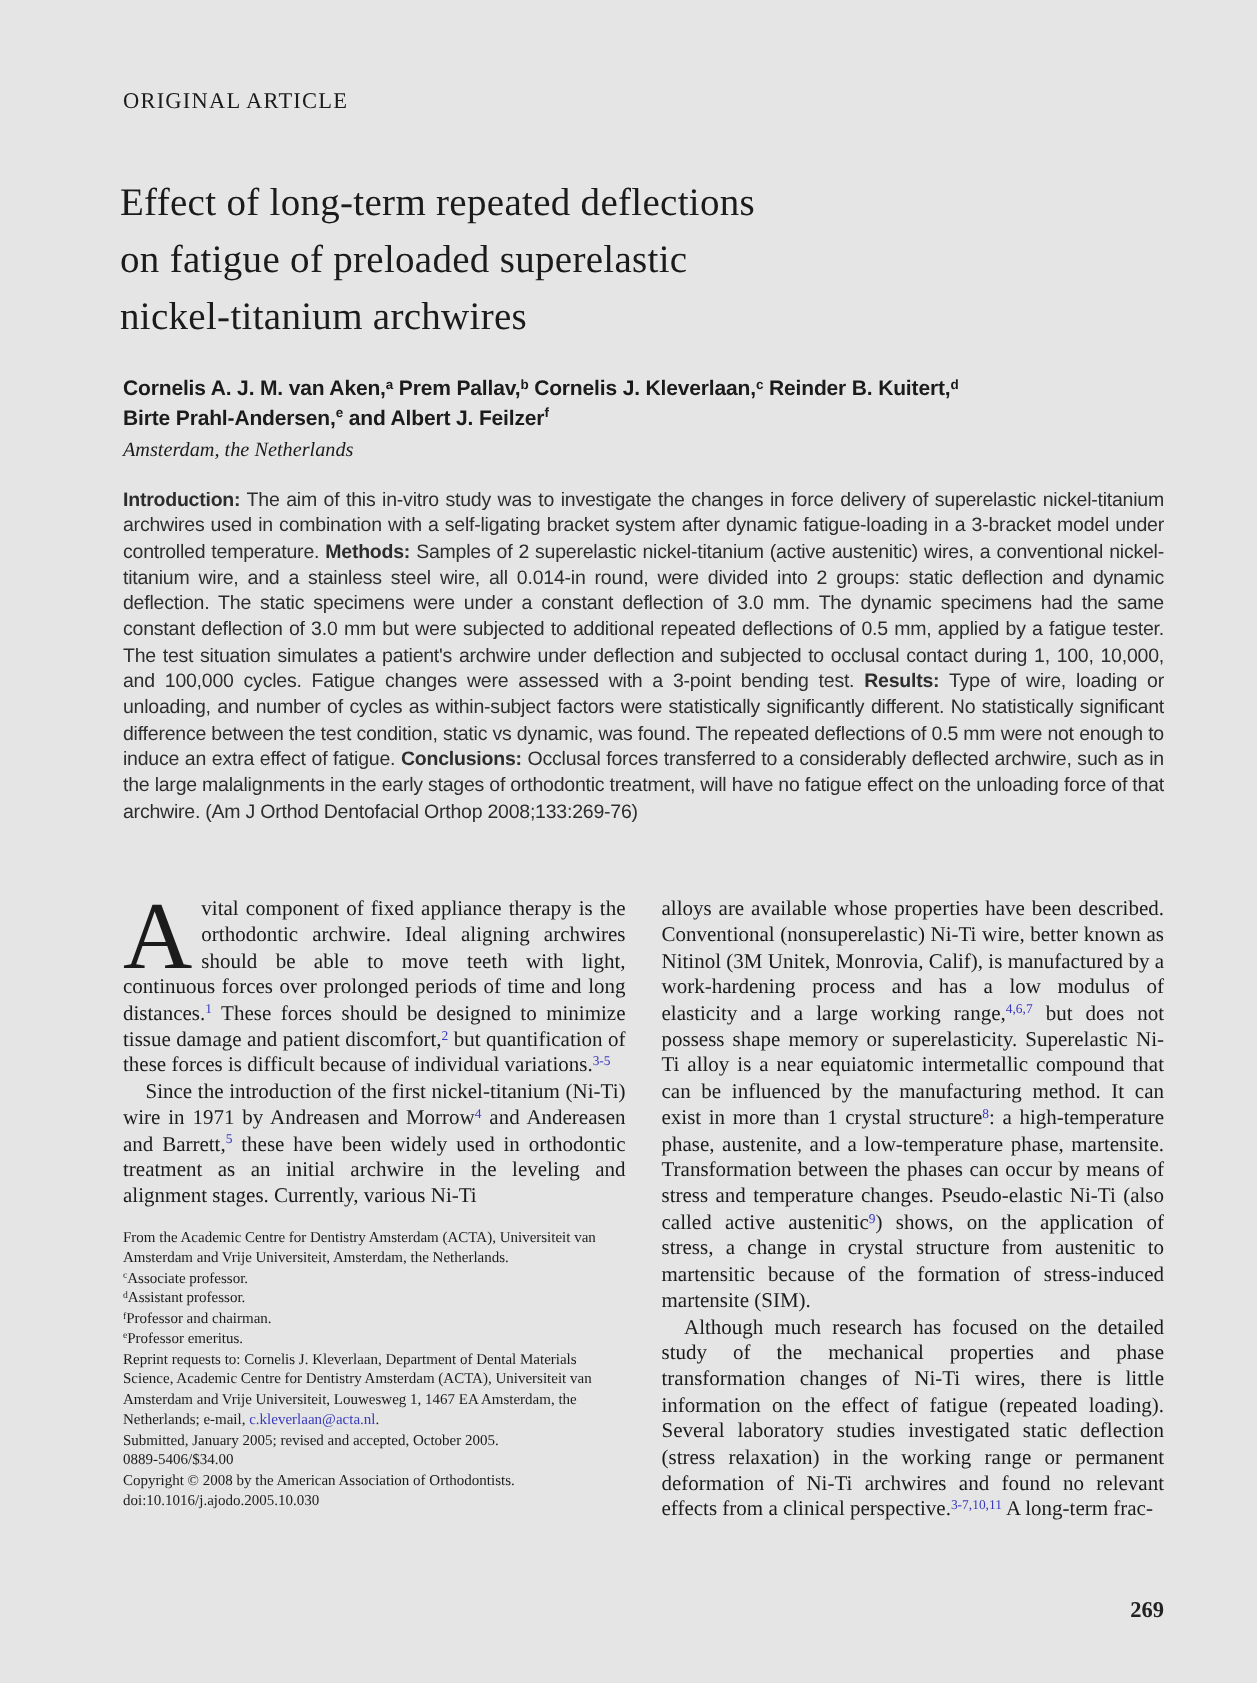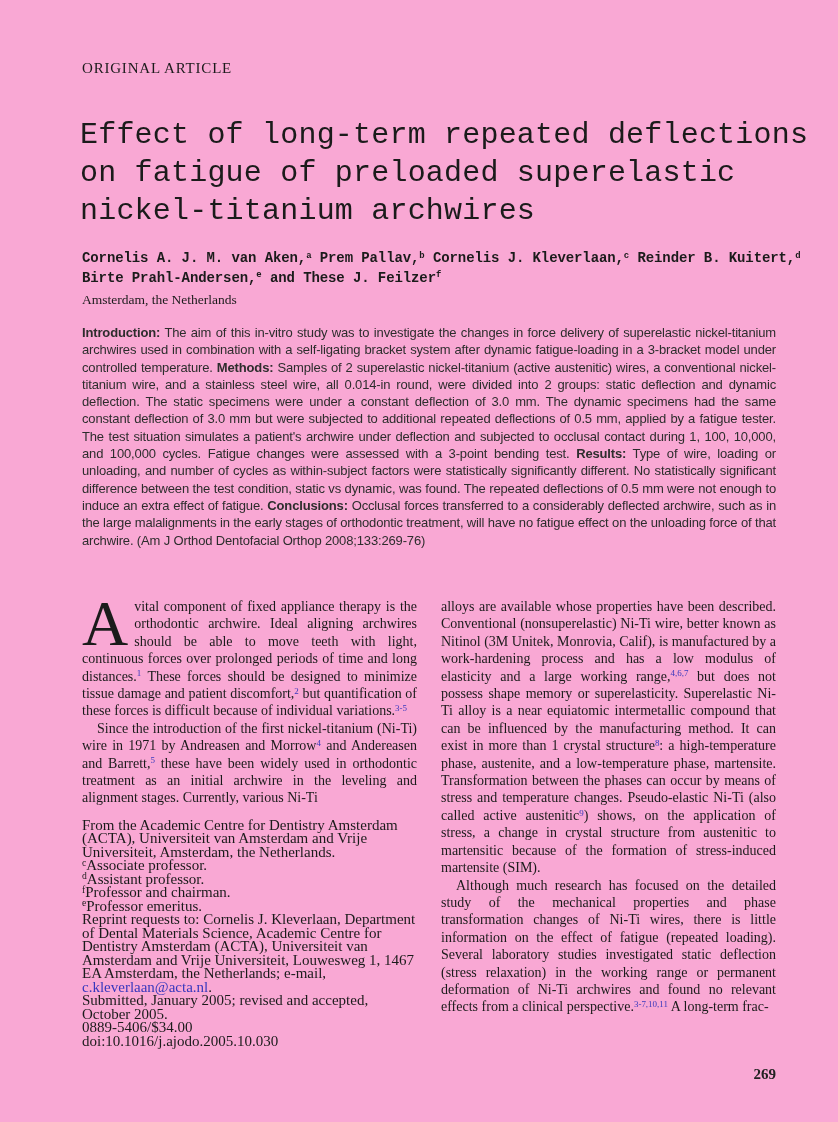--- a/index.html
+++ b/index.html
@@ -1,55 +1,55 @@
 <!DOCTYPE html>
 <html><head>
 <meta charset="utf-8">
 <style>
   html, body { margin: 0; padding: 0; background: #ffffff; }
   .page {
     position: relative;
     width: 838px;
     height: 1122px;
-    background: #f9a8d4;
+    background: #e5e5e5;
     font-family: "Liberation Serif", serif;
     color: #1b1b1b;
     overflow: hidden;
   }
   .kicker {
     position: absolute;
     left: 82px;
     top: 60px;
     font-size: 15px;
     letter-spacing: 0.8px;
   }
   .title {
     position: absolute;
     left: 80px;
     top: 116px;
-    font-size: 30px;
+    font-size: 26px;
     line-height: 38px;
     font-weight: 400;
     letter-spacing: 0.2px;
-    font-family: Liberation Mono, monospace;
   }
   .authors {
     position: absolute;
     left: 82px;
     top: 249px;
-    font-family: Liberation Mono, monospace;
+    font-family: Liberation Sans, sans-serif;
     font-weight: bold;
     font-size: 14px;
     line-height: 19.5px;
     letter-spacing: -0.1px;
   }
   .location {
     position: absolute;
     left: 82px;
     top: 292px;
+    font-style: italic;
     font-size: 13.5px;
   }
   .abstract {
     position: absolute;
     left: 82px;
     top: 324px;
     width: 694px;
     font-family: "Liberation Sans", sans-serif;
     font-size: 13px;
     line-height: 17.3px;
@@ -75,21 +75,21 @@
   .col p.indent { text-indent: 15px; }
   .dropcap {
     float: left;
     font-size: 64px;
     line-height: 50px;
     padding: 1px 6px 0 0;
     font-weight: 400;
   }
   .footnotes {
     margin-top: 12px;
-    font-size: 15px;
+    font-size: 10px;
     line-height: 13.5px;
     text-align: left;
   }
   .pageno {
     position: absolute;
     right: 62px;
     top: 1066px;
     font-family: Liberation Serif, serif;
     font-weight: bold;
     font-size: 15px;
@@ -112,21 +112,21 @@
   <div class="kicker">ORIGINAL ARTICLE</div>
 
   <div class="title">
     <div>Effect of long-term repeated deflections</div>
     <div>on fatigue of preloaded superelastic</div>
     <div>nickel-titanium archwires</div>
   </div>
 
   <div class="authors">
     <div><span>Cornelis A. J. M. van Aken,</span><span class="rt-sup">a</span><span> Prem Pallav,</span><span class="rt-sup">b</span><span> Cornelis J. Kleverlaan,</span><span class="rt-sup">c</span><span> Reinder B. Kuitert,</span><span class="rt-sup">d</span></div>
-    <div><span>Birte Prahl-Andersen,</span><span class="rt-sup">e</span><span> and These J. Feilzer</span><span class="rt-sup">f</span></div>
+    <div><span>Birte Prahl-Andersen,</span><span class="rt-sup">e</span><span> and Albert J. Feilzer</span><span class="rt-sup">f</span></div>
   </div>
 
   <div class="location">Amsterdam, the Netherlands</div>
 
   <div class="abstract"><span class="rt-b">Introduction:</span><span> The aim of this in-vitro study was to investigate the changes in force delivery of superelastic nickel-titanium archwires used in combination with a self-ligating bracket system after dynamic fatigue-loading in a 3-bracket model under controlled temperature. </span><span class="rt-b">Methods:</span><span> Samples of 2 superelastic nickel-titanium (active austenitic) wires, a conventional nickel-titanium wire, and a stainless steel wire, all 0.014-in round, were divided into 2 groups: static deflection and dynamic deflection. The static specimens were under a constant deflection of 3.0 mm. The dynamic specimens had the same constant deflection of 3.0 mm but were subjected to additional repeated deflections of 0.5 mm, applied by a fatigue tester. The test situation simulates a patient's archwire under deflection and subjected to occlusal contact during 1, 100, 10,000, and 100,000 cycles. Fatigue changes were assessed with a 3-point bending test. </span><span class="rt-b">Results:</span><span> Type of wire, loading or unloading, and number of cycles as within-subject factors were statistically significantly different. No statistically significant difference between the test condition, static vs dynamic, was found. The repeated deflections of 0.5 mm were not enough to induce an extra effect of fatigue. </span><span class="rt-b">Conclusions:</span><span> Occlusal forces transferred to a considerably deflected archwire, such as in the large malalignments in the early stages of orthodontic treatment, will have no fatigue effect on the unloading force of that archwire. (Am J Orthod Dentofacial Orthop 2008;133:269-76)</span></div>
 
   <div class="columns">
 
     <div class="col">
       <p><span class="dropcap">A</span><span><span>vital component of fixed appliance therapy is the orthodontic archwire. Ideal aligning archwires should be able to move teeth with light, continuous forces over prolonged periods of time and long distances.</span><span class="rt-sup rt-link">1</span><span> These forces should be designed to minimize tissue damage and patient discomfort,</span><span class="rt-sup rt-link">2</span><span> but quantification of these forces is difficult because of individual variations.</span><span class="rt-sup rt-link">3-5</span></span></p>
@@ -134,20 +134,21 @@
 
       <div class="footnotes">
         <div><span>From the Academic Centre for Dentistry Amsterdam (ACTA), Universiteit van Amsterdam and Vrije Universiteit, Amsterdam, the Netherlands.</span></div>
         <div><span class="rt-sup">c</span><span>Associate professor.</span></div>
         <div><span class="rt-sup">d</span><span>Assistant professor.</span></div>
         <div><span class="rt-sup">f</span><span>Professor and chairman.</span></div>
         <div><span class="rt-sup">e</span><span>Professor emeritus.</span></div>
         <div><span>Reprint requests to: Cornelis J. Kleverlaan, Department of Dental Materials Science, Academic Centre for Dentistry Amsterdam (ACTA), Universiteit van Amsterdam and Vrije Universiteit, Louwesweg 1, 1467 EA Amsterdam, the Netherlands; e-mail, </span><span class="rt-link">c.kleverlaan@acta.nl</span><span>.</span></div>
         <div><span>Submitted, January 2005; revised and accepted, October 2005.</span></div>
         <div><span>0889-5406/$34.00</span></div>
+        <div><span>Copyright © 2008 by the American Association of Orthodontists.</span></div>
         <div><span>doi:10.1016/j.ajodo.2005.10.030</span></div>
       </div>
     </div>
 
     <div class="col">
       <p><span>alloys are available whose properties have been described. Conventional (nonsuperelastic) Ni-Ti wire, better known as Nitinol (3M Unitek, Monrovia, Calif), is manufactured by a work-hardening process and has a low modulus of elasticity and a large working range,</span><span class="rt-sup rt-link">4,6,7</span><span> but does not possess shape memory or superelasticity. Superelastic Ni-Ti alloy is a near equiatomic intermetallic compound that can be influenced by the manufacturing method. It can exist in more than 1 crystal structure</span><span class="rt-sup rt-link">8</span><span>: a high-temperature phase, austenite, and a low-temperature phase, martensite. Transformation between the phases can occur by means of stress and temperature changes. Pseudo-elastic Ni-Ti (also called active austenitic</span><span class="rt-sup rt-link">9</span><span>) shows, on the application of stress, a change in crystal structure from austenitic to martensitic because of the formation of stress-induced martensite (SIM).</span></p>
       <p class="indent"><span>Although much research has focused on the detailed study of the mechanical properties and phase transformation changes of Ni-Ti wires, there is little information on the effect of fatigue (repeated loading). Several laboratory studies investigated static deflection (stress relaxation) in the working range or permanent deformation of Ni-Ti archwires and found no relevant effects from a clinical perspective.</span><span class="rt-sup rt-link">3-7,10,11</span><span> A long-term frac-</span></p>
     </div>
 
   </div>

